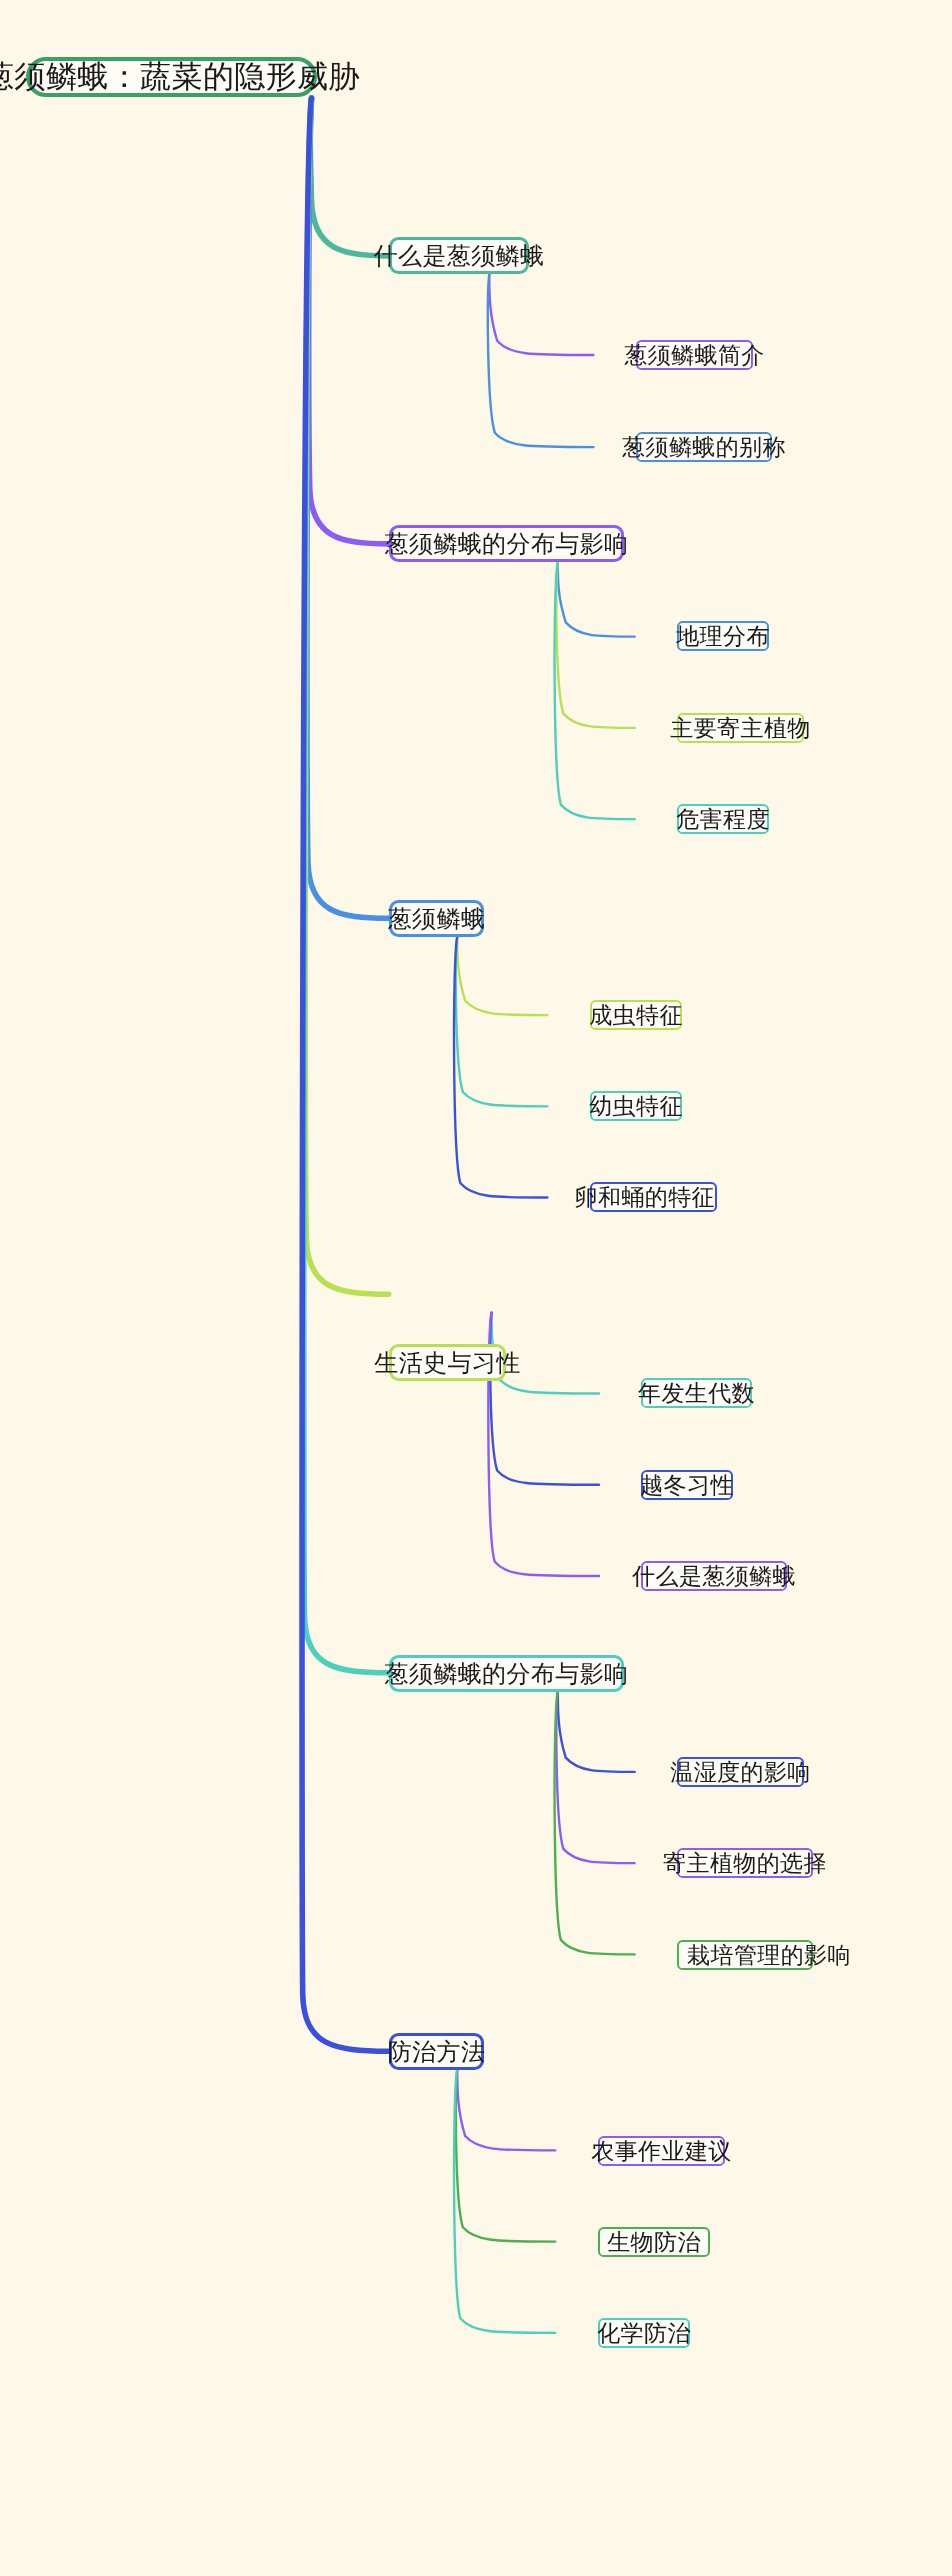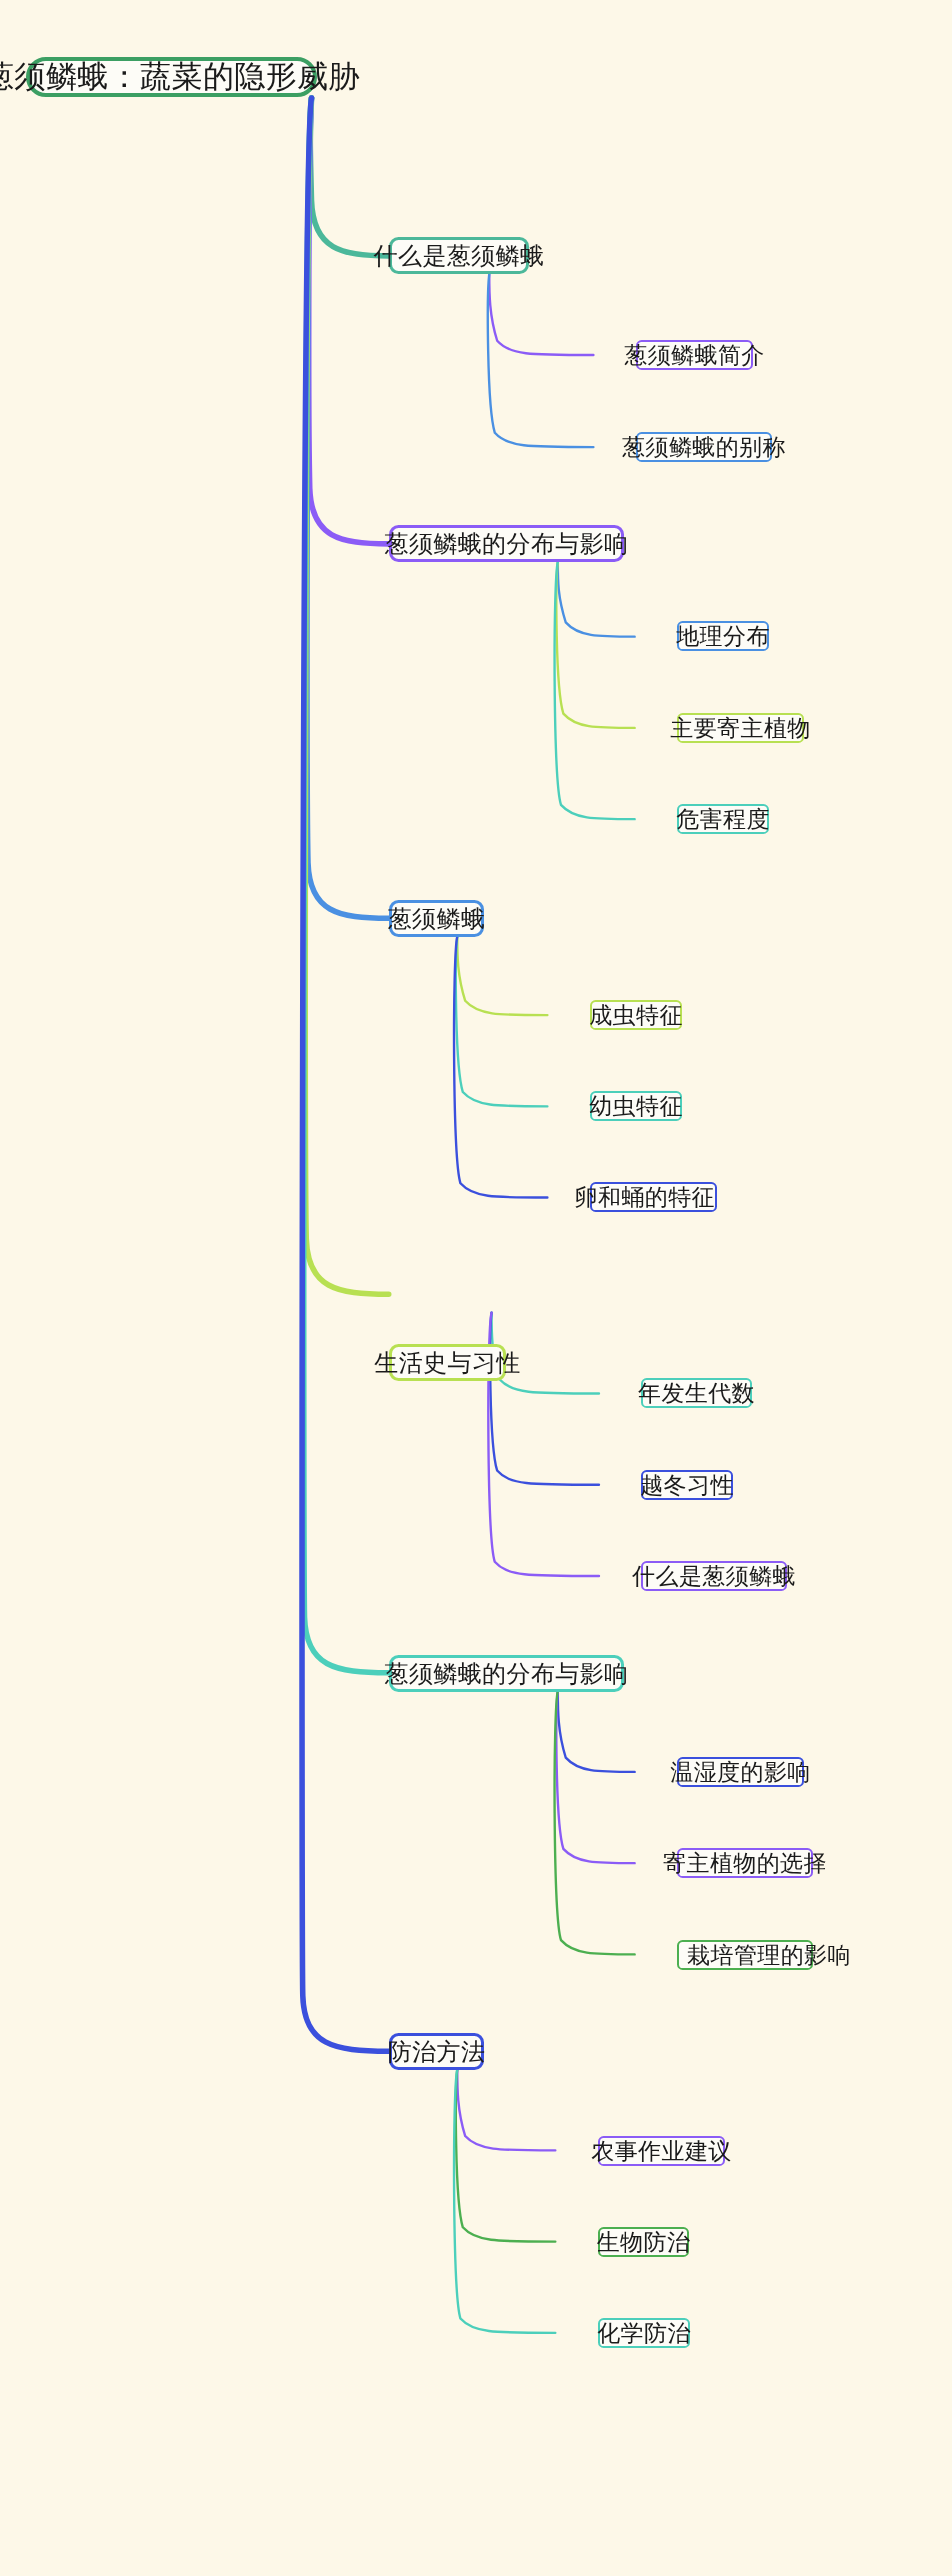--- a/index.html
+++ b/index.html
@@ -123,20 +123,20 @@
     </div>
     <div class="node l2" style="left: 635px; top: 1940px; width: 136px; height: 30px; border-color: rgb(76, 175, 80); padding-left: 48px;">
       <span>栽培管理的影响</span>
     </div>
     <div class="node l1" style="left: 389px; top: 2033px; width: 95px; height: 37px; border-color: rgb(59, 80, 221);">
       <span>防治方法</span>
     </div>
     <div class="node l2" style="left: 556px; top: 2136px; width: 127px; height: 30px; border-color: rgb(139, 92, 246);">
       <span>农事作业建议</span>
     </div>
-    <div class="node l2" style="left: 556px; top: 2227px; width: 91px; height: 30px; border-color: rgb(76, 175, 80);">
+    <div class="node l2" style="left: 556px; top: 2227px; width: 112px; height: 30px; border-color: rgb(76, 175, 80);">
       <span>生物防治</span>
     </div>
     <div class="node l2" style="left: 556px; top: 2318px; width: 92px; height: 30px; border-color: rgb(76, 207, 187);">
       <span>化学防治</span>
     </div>
   </div>
 
 
 </body></html>

